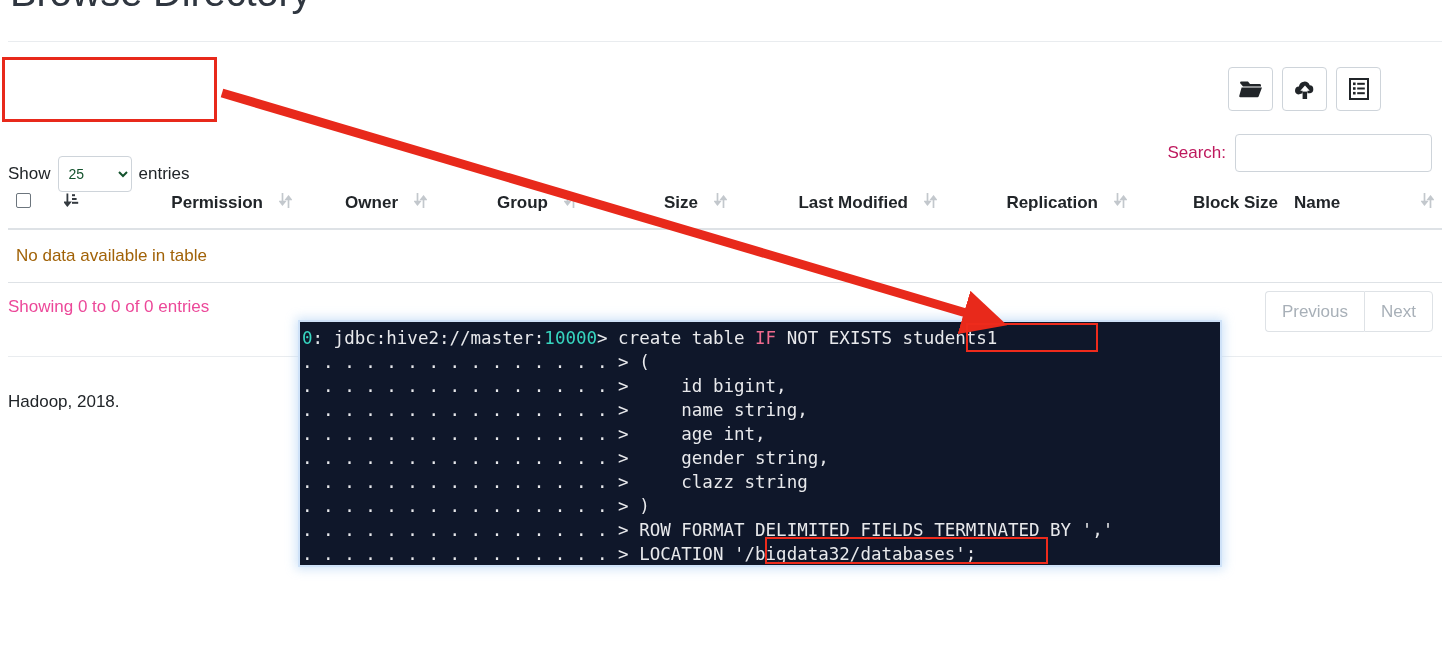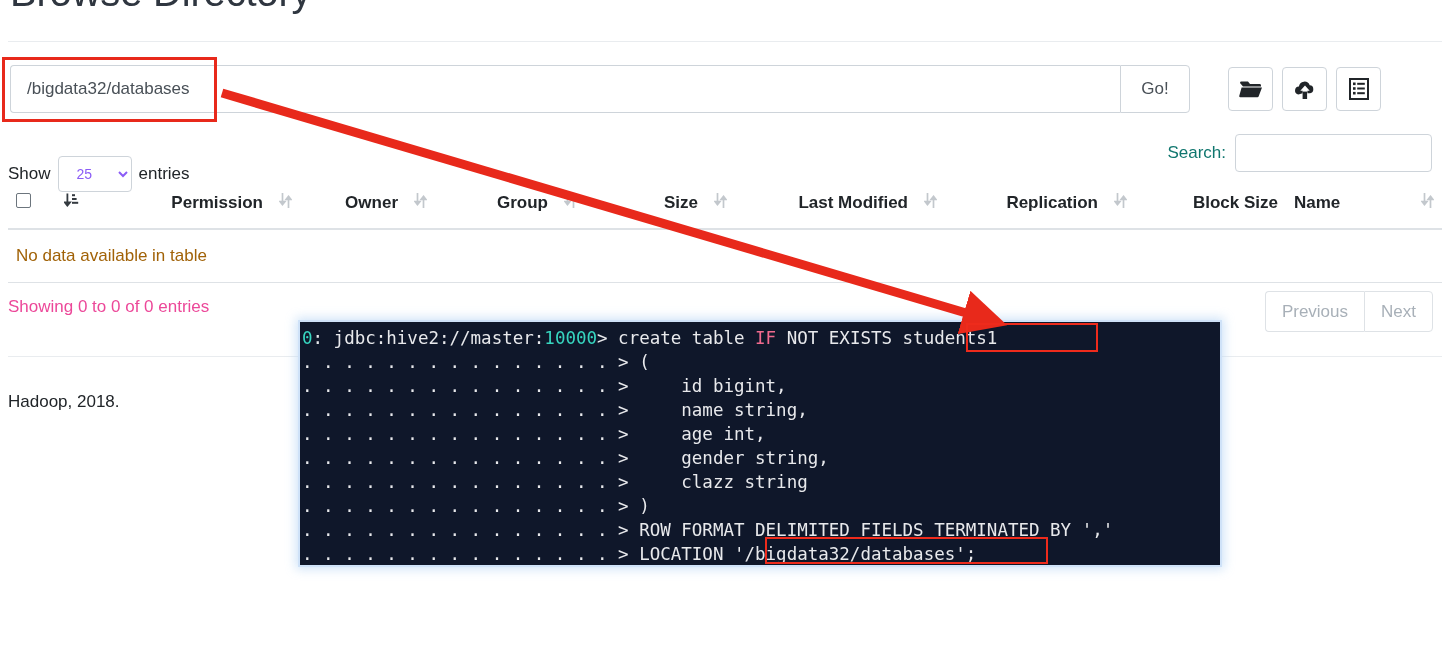--- a/index.html
+++ b/index.html
@@ -116,35 +116,35 @@
     font-size: 17px;
     color: #212529;
     gap: 7px;
   }
   .entries-select {
     height: 36px;
     border: 1px solid #ced4da;
     border-radius: 4px;
     background: #fff;
     font-size: 14px;
-    color: #8b5cf6;
-    padding: 0 6px 0 14px;
+    color: #14532d;
+    padding: 0 6px 0 6px;
     font-family: "Liberation Sans", sans-serif;
     width: 74px;
   }
 
   
   .search-wrap {
     position: absolute;
     right: 18px; top: 134px;
     display: flex;
     align-items: center;
     gap: 9px;
   }
-  .search-label { font-size: 17px; color: #0f766e; }
+  .search-label { font-size: 17px; color: #be185d; }
   .search-input {
     width: 197px; height: 38px;
     border: 1px solid #ced4da;
     border-radius: 4px;
     background: #fff;
     outline: none;
     padding: 0 10px;
     font-size: 15px;
     font-family: "Liberation Sans", sans-serif;
   }
@@ -276,24 +276,20 @@
   }
 </style>
 </head>
 <body>
 
 <div id="page">
 
   <div class="page-title">Browse Directory</div>
   <div class="title-rule"></div>
 
-  <div class="input-group">
-    <input class="path-input" type="text" value="/bigdata32/databases" style="">
-    <button class="go-btn">Go!</button>
-  </div>
   <div class="hl-path"></div>
 
   <div class="icon-btns">
     <button class="icon-btn">
       <span>
         <svg width="24" height="20" viewBox="0 0 24 20">
           <path d="M1 4 a1.4 1.4 0 0 1 1.4-1.4 h6.6 l2 2.4 h9.6 a1.4 1.4 0 0 1 1.4 1.4 v1.2 h-18 z" fill="#212529"></path>
           <path d="M2.6 8.6 h20.4 l-3.4 8.8 a1.2 1.2 0 0 1 -1.1 0.8 h-17.1 a1.2 1.2 0 0 1 -1.1 -1.5 z" fill="#212529"></path>
         </svg>
       </span>

